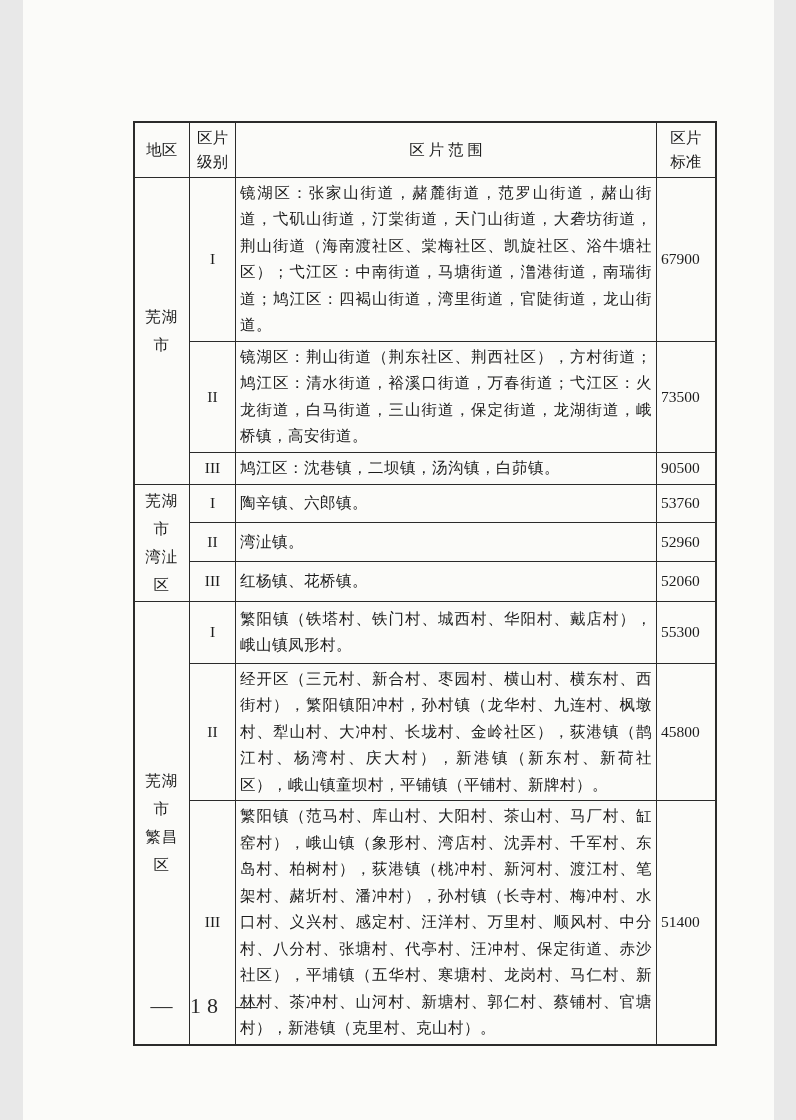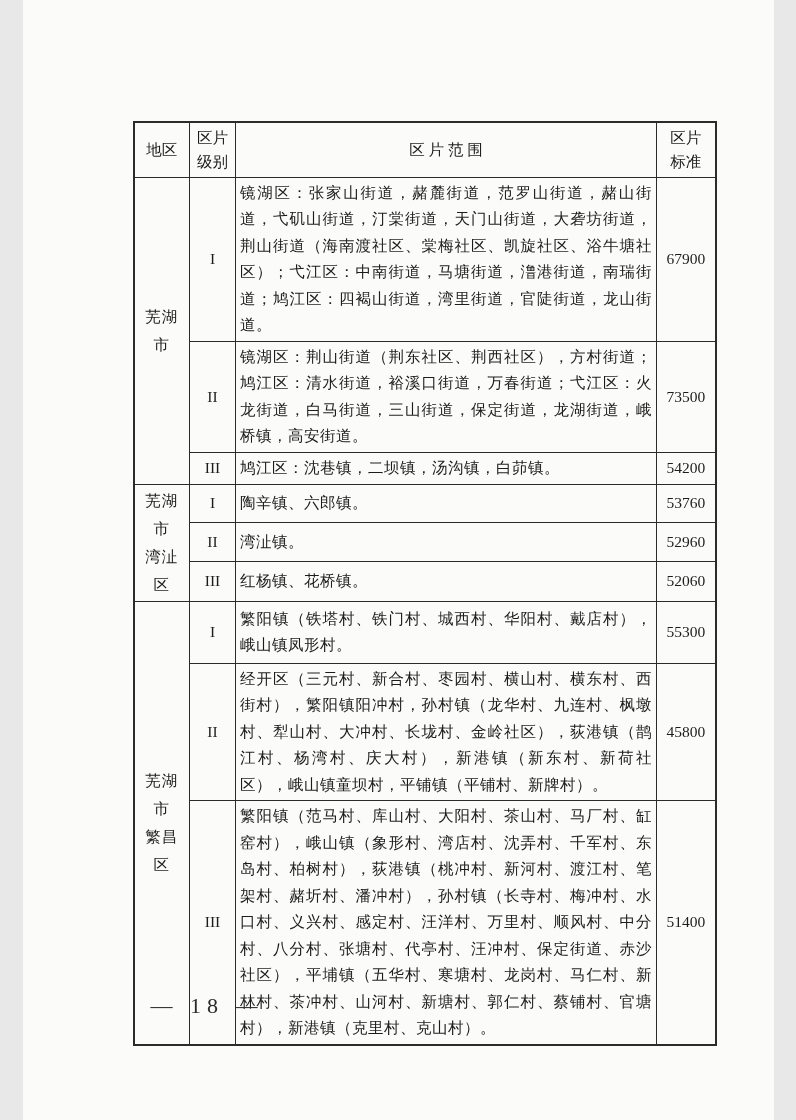--- a/index.html
+++ b/index.html
@@ -59,21 +59,20 @@
     font-size: 16px;
     font-family: "Liberation Serif", serif;
   }
   td.scope-cell {
     text-align: justify;
     line-height: 26.5px;
     padding: 3px 7px;
     letter-spacing: 0.5px;
   }
   td.std-cell {
-    text-align: center;
     font-size: 16px;
   }
   tr.h-header { height: 55px; }
   tr.h-r1 { height: 144px; }
   tr.h-r2 { height: 110px; }
   tr.h-r3 { height: 32px; }
   tr.h-r4 { height: 30px; }
   tr.h-r5 { height: 32px; }
   tr.h-r6 { height: 32px; }
   tr.h-r7 { height: 62px; }
@@ -117,21 +116,21 @@
         <td class="std-cell">67900</td>
       </tr>
       <tr class="h-r2">
         <td class="level-cell">II</td>
         <td class="scope-cell">镜湖区：荆山街道（荆东社区、荆西社区），方村街道；鸠江区：清水街道，裕溪口街道，万春街道；弋江区：火龙街道，白马街道，三山街道，保定街道，龙湖街道，峨桥镇，高安街道。</td>
         <td class="std-cell">73500</td>
       </tr>
       <tr class="h-r3">
         <td class="level-cell">III</td>
         <td class="scope-cell">鸠江区：沈巷镇，二坝镇，汤沟镇，白茆镇。</td>
-        <td class="std-cell">54200</td>
+        <td class="std-cell">90500</td>
       </tr>
 
       <tr class="h-r4">
         <td class="region-cell" rowspan="3">芜湖市
 湾沚区</td>
         <td class="level-cell">I</td>
         <td class="scope-cell">陶辛镇、六郎镇。</td>
         <td class="std-cell">53760</td>
       </tr>
       <tr class="h-r5">

